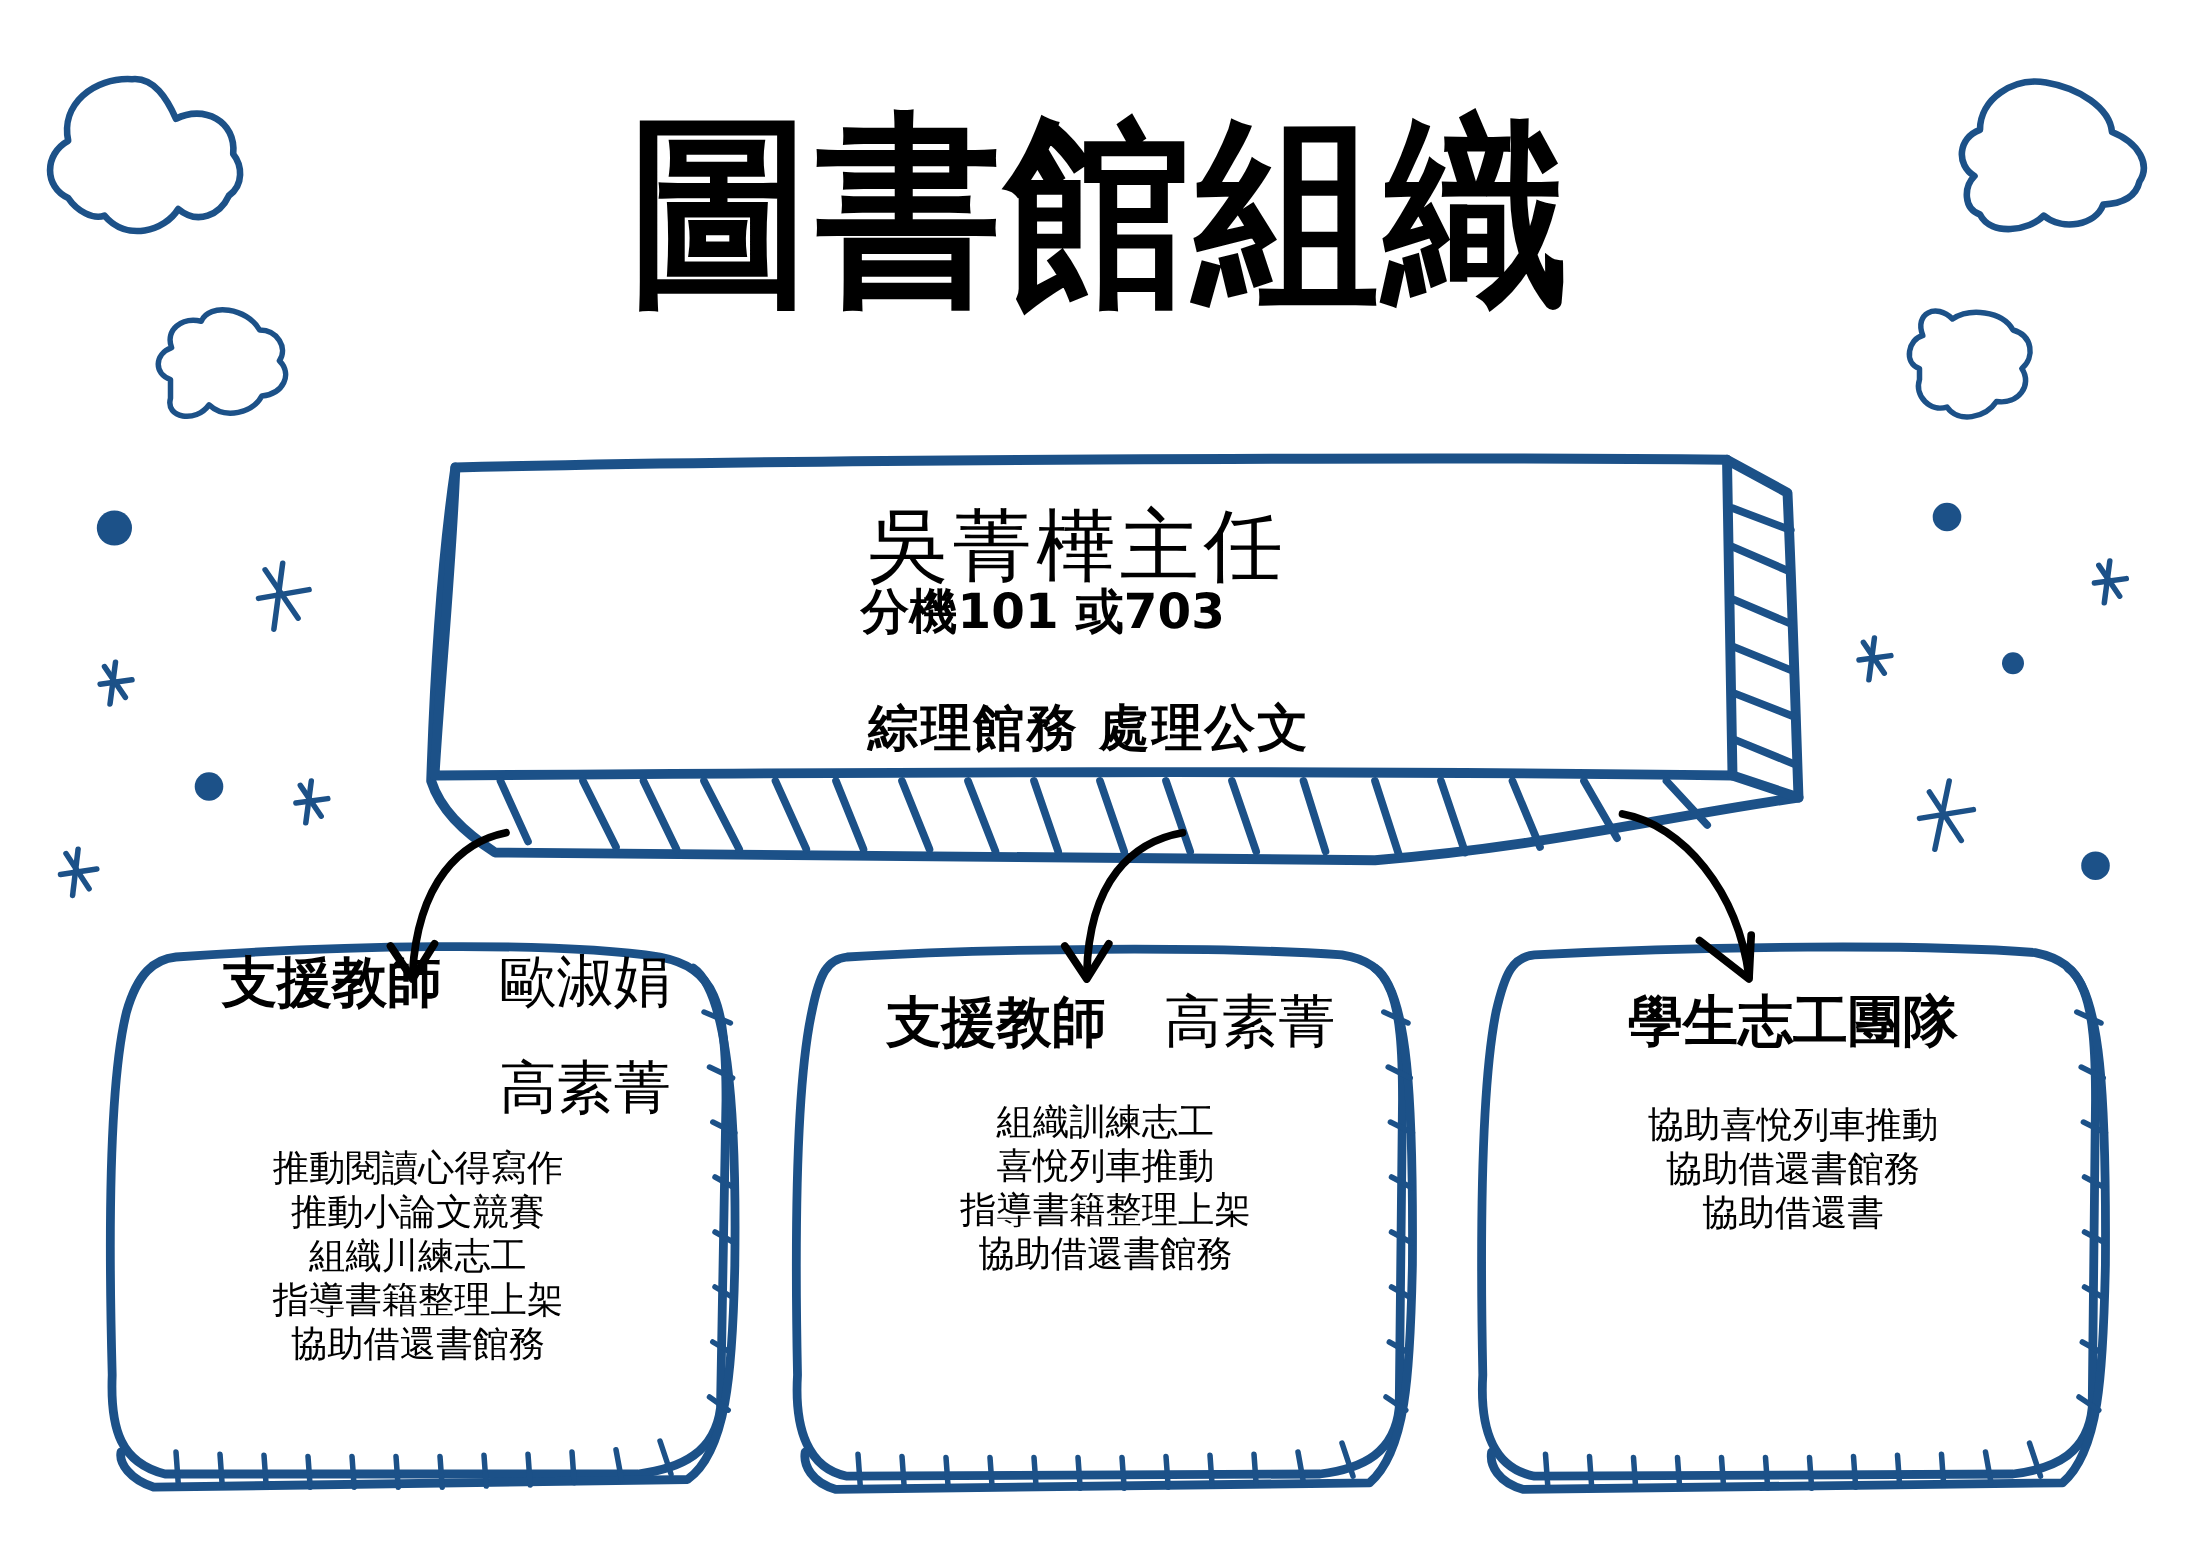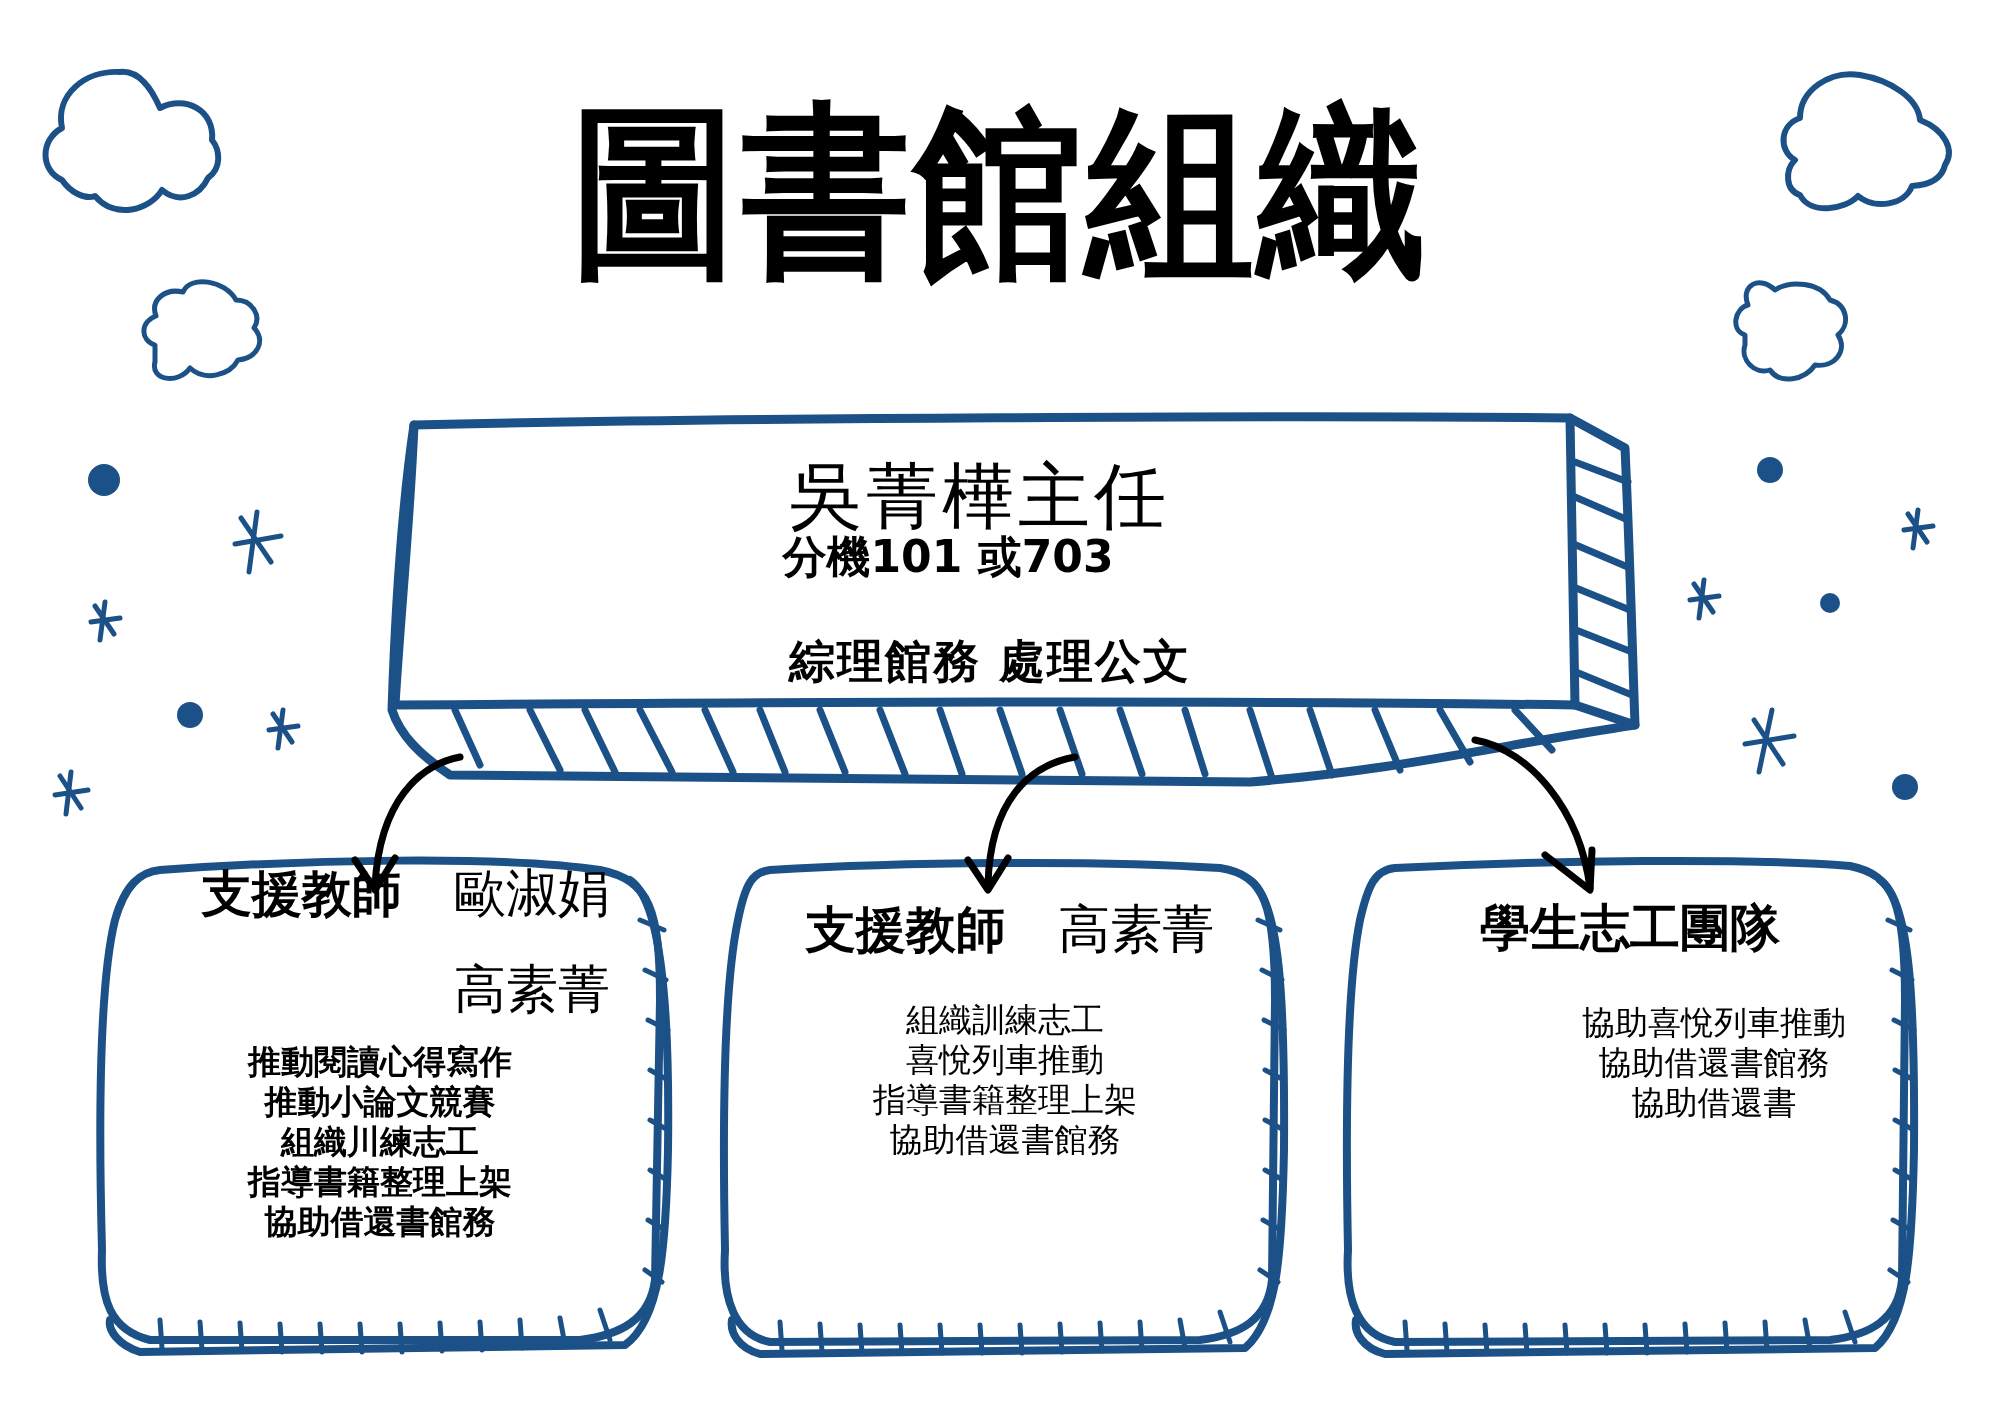--- a/index.html
+++ b/index.html
@@ -10,25 +10,25 @@
   .title { left: 500px; top: 85px; width: 1000px; font-size: 168px; font-weight: 900;
            letter-spacing: 4px; transform: scaleY(1.12); transform-origin: top center; }
   .head-name { left: 600px; top: 455px; width: 760px; font-size: 72px; font-weight: 500; letter-spacing: 4px; }
   .head-ext  { left: 568px; top: 532px; width: 760px; font-size: 44px; font-weight: 700; }
   .head-duty { left: 610px; top: 635px; width: 760px; font-size: 46px; font-weight: 700; letter-spacing: 2px; }
   .box-title { font-size: 50px; font-weight: 700; }
   .box-title .nm { font-weight: 400; font-size: 52px; }
   .box-list { font-size: 33px; line-height: 40px; }
   .b1-title { left: 170px; top: 864px; width: 440px; text-align: right; }
   .b1-title2 { left: 170px; top: 960px; width: 440px; text-align: right; font-size: 52px; font-weight: 400; }
-  .b1-list { left: 180px; top: 1042px; width: 400px; font-weight: bold; }
+  .b1-list { left: 180px; top: 1042px; width: 400px; }
   .b2-title { left: 780px; top: 900px; width: 460px; }
   .b2-list  { left: 800px; top: 1000px; width: 410px; }
   .b3-title { left: 1400px; top: 900px; width: 460px; }
-  .b3-list  { left: 1504px; top: 1003px; width: 420px; }
+  .b3-list  { left: 1420px; top: 1003px; width: 420px; }
 </style>
 </head>
 <body>
 
 <svg class="art" viewBox="0 0 2000 1414" xmlns="http://www.w3.org/2000/svg">
   <g fill="none" stroke="#1c5188" stroke-linecap="round" stroke-linejoin="round">
 
     <path stroke-width="6" d="M62,180 C40,170 40,140 62,128 C55,95 85,70 120,72 C140,70 152,90 160,108 C185,95 215,110 212,140 C220,150 222,168 208,178 C200,195 180,205 162,190 C150,210 115,220 95,196 C85,200 70,192 62,180 Z"></path>
     <path stroke-width="5" d="M155,345 C140,340 140,322 156,316 C150,300 165,288 183,292 C190,275 225,280 236,300 C252,300 262,316 254,328 C266,340 258,358 238,360 C230,375 205,382 190,368 C178,385 150,380 155,362 Z"></path>
     <path stroke-width="6" d="M1795,160 C1778,150 1780,125 1800,118 C1800,90 1830,70 1860,75 C1890,80 1918,98 1920,120 C1945,130 1955,150 1945,165 C1942,178 1930,185 1912,186 C1905,205 1875,210 1858,196 C1845,210 1810,215 1800,195 C1785,190 1785,170 1795,160 Z"></path>

